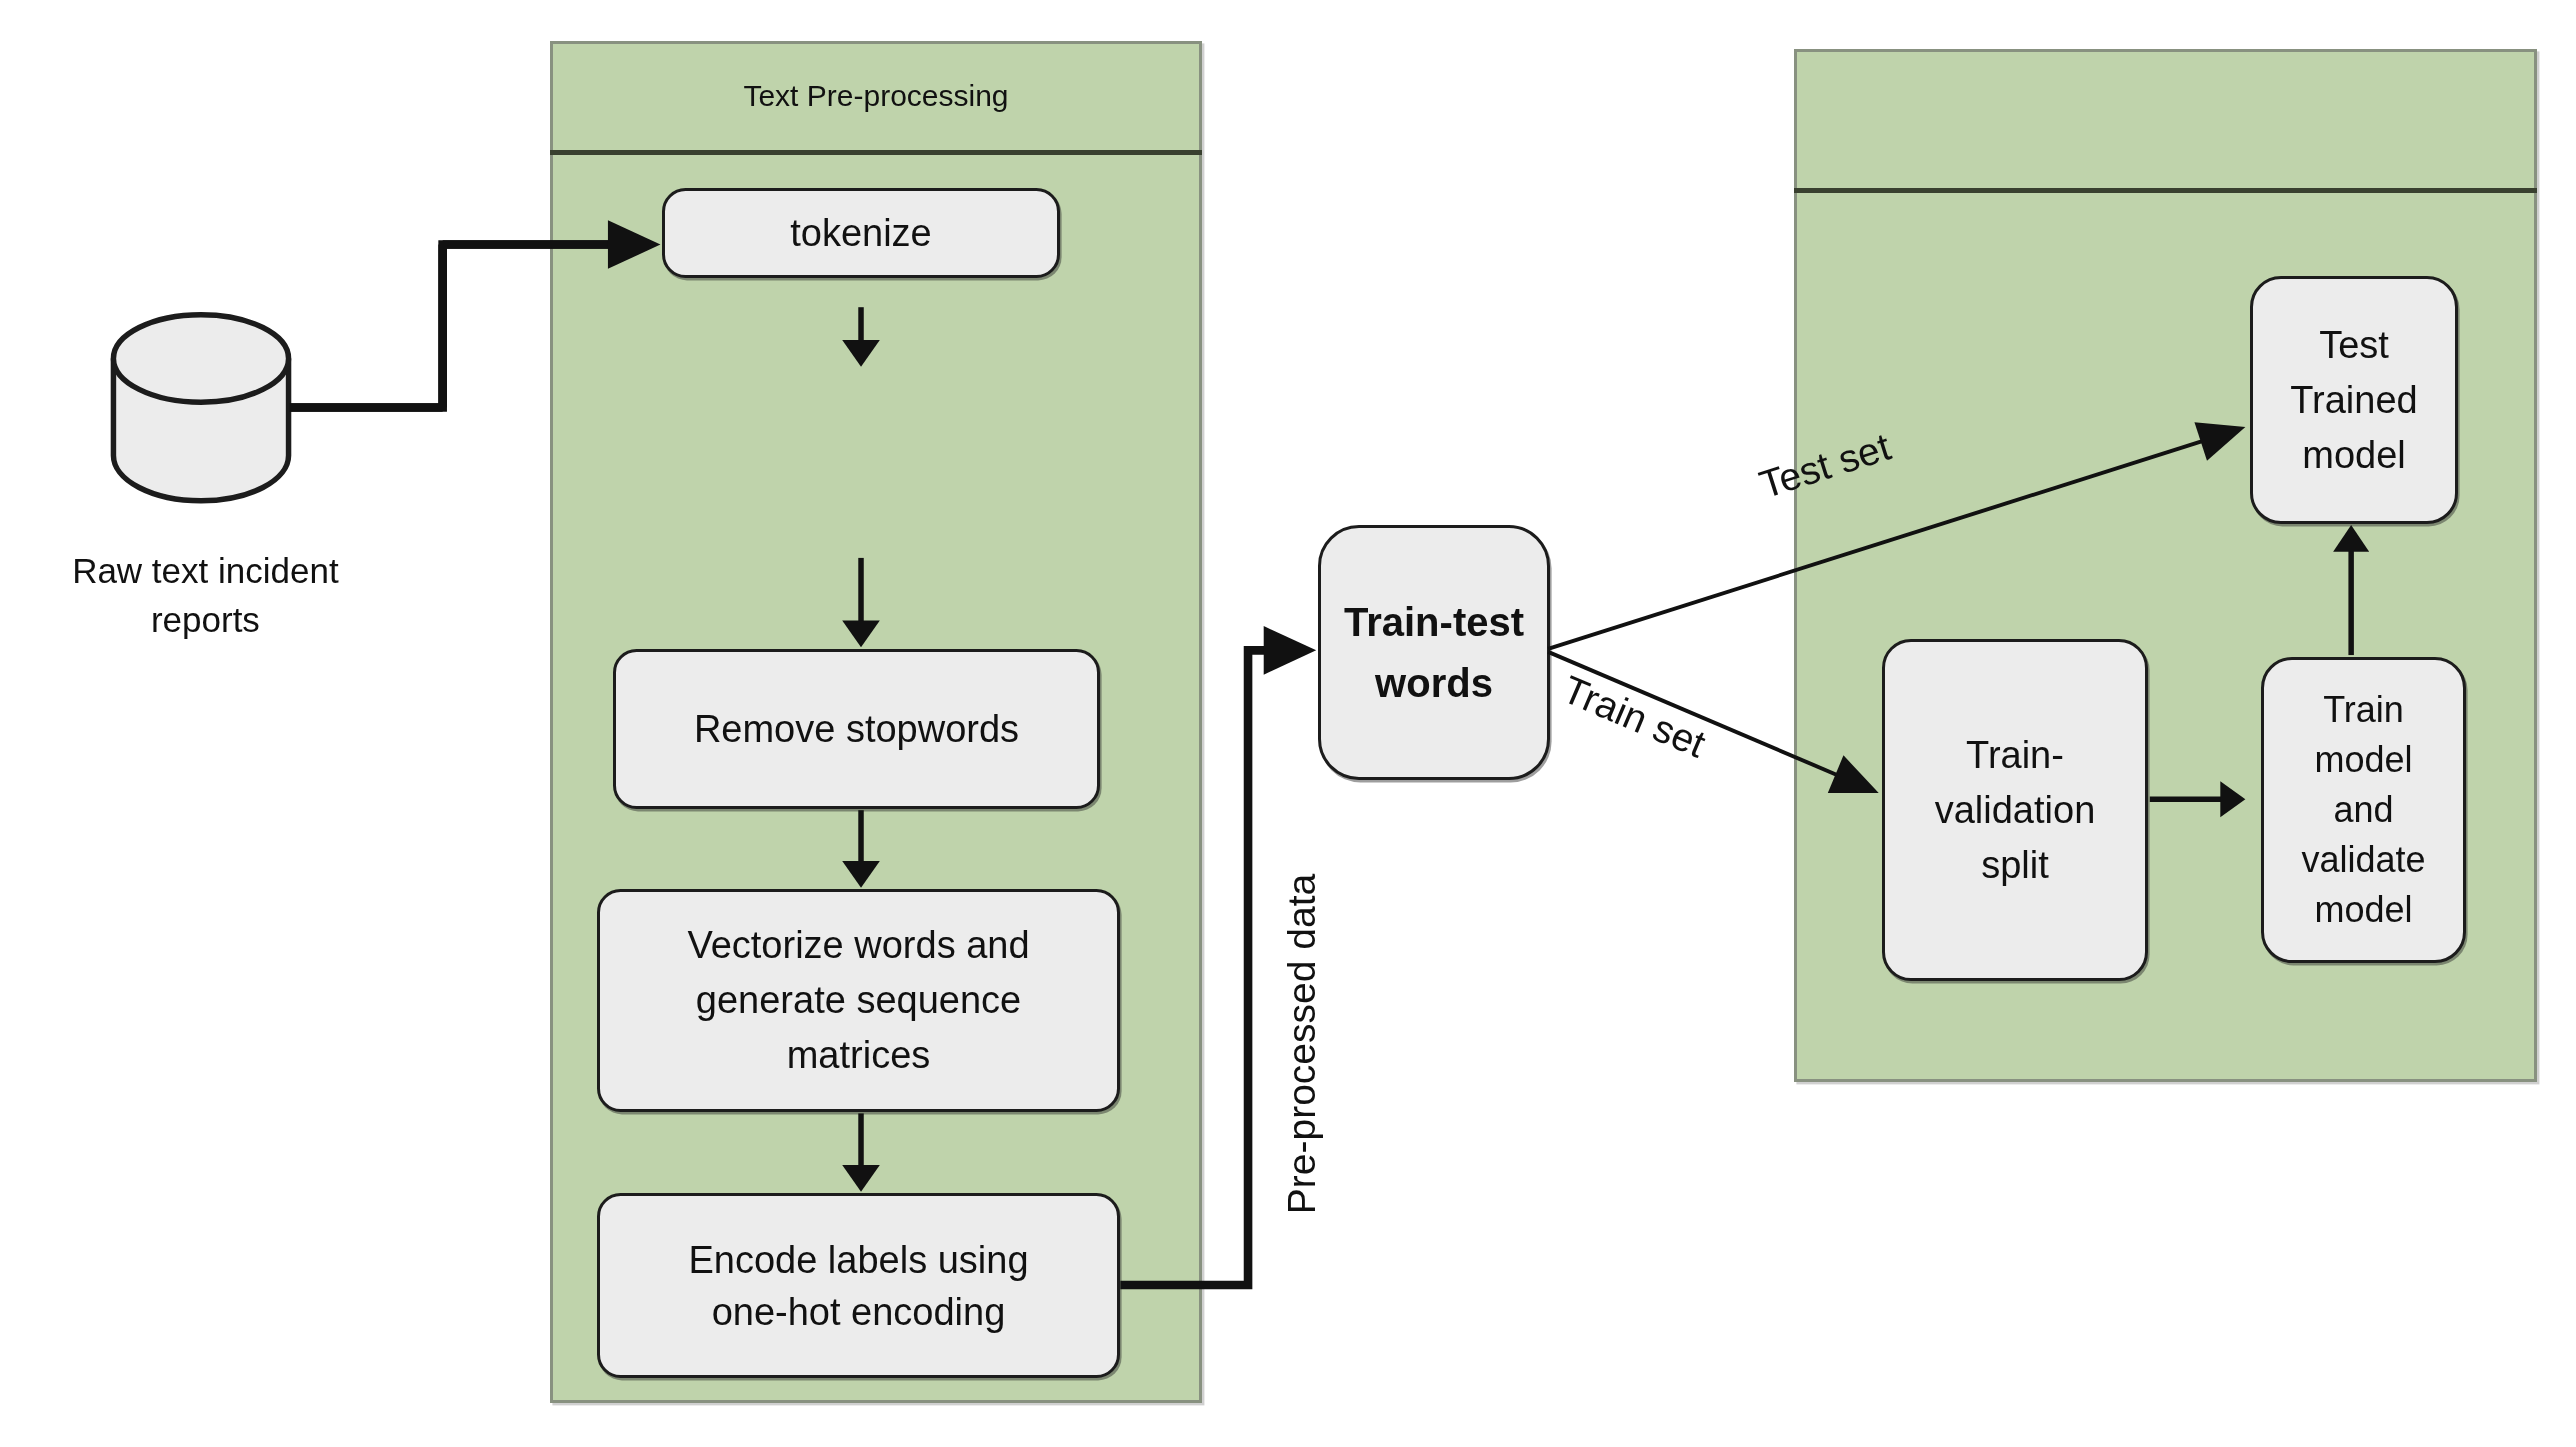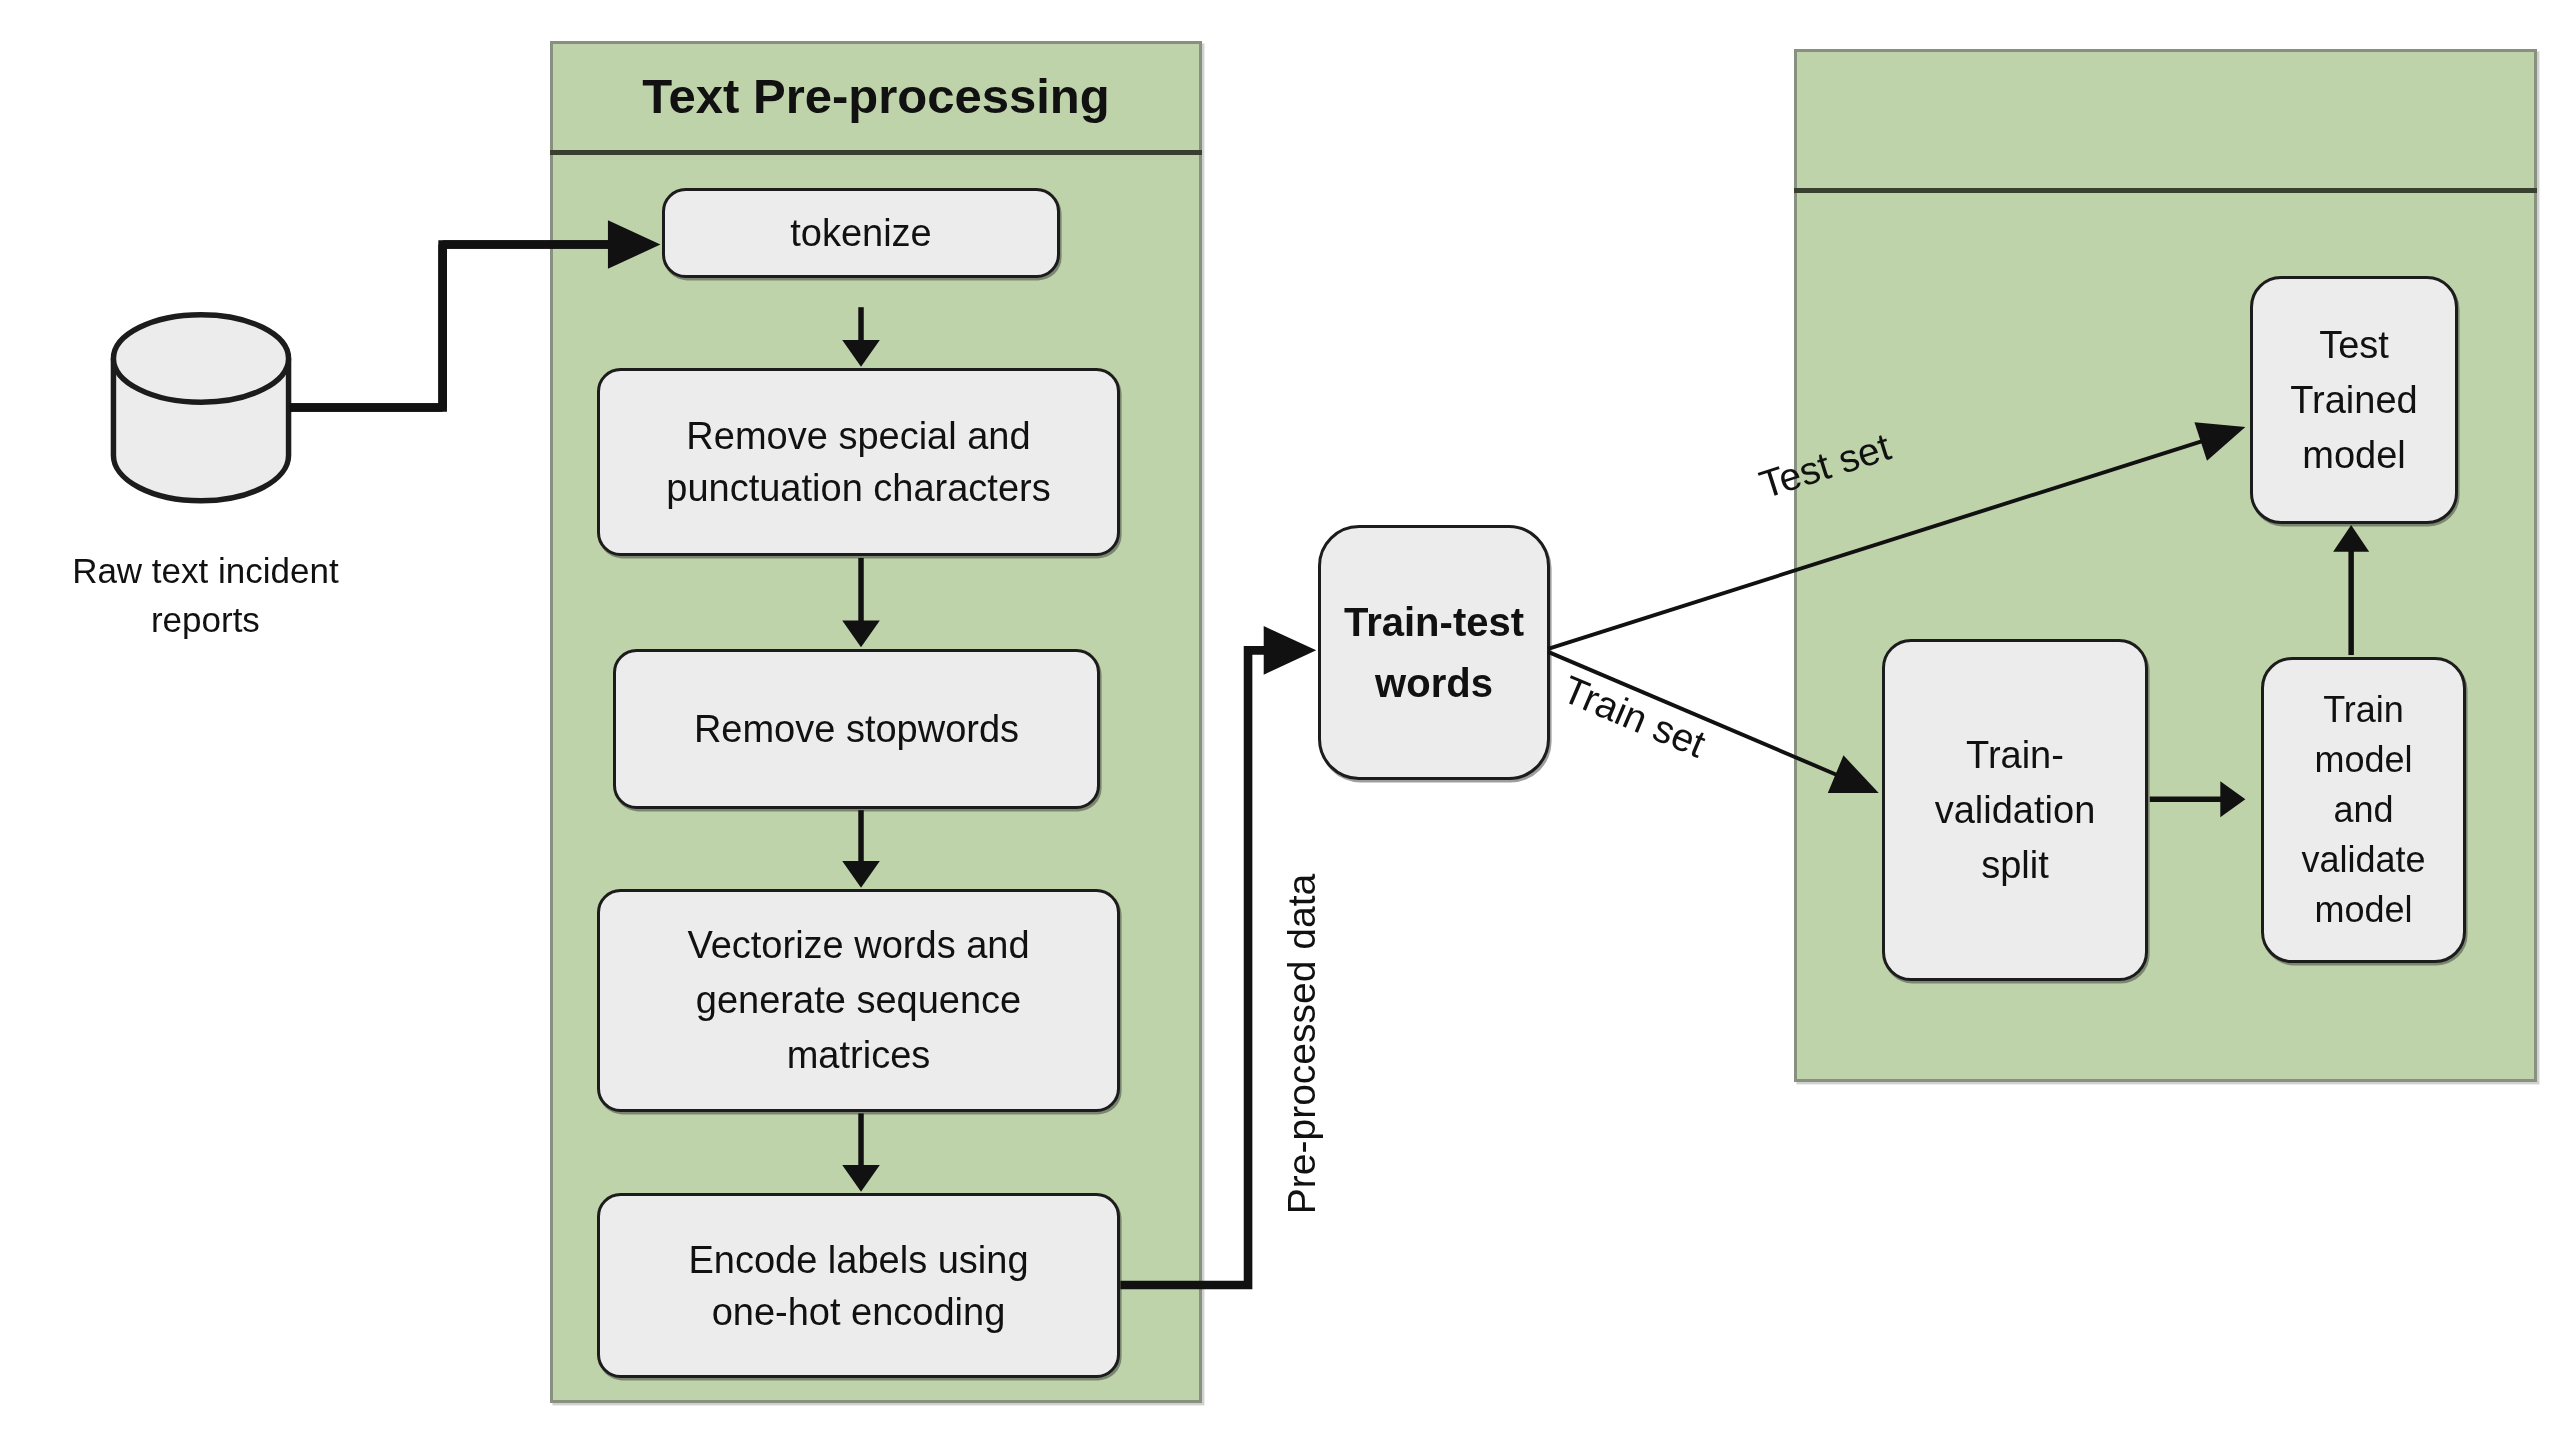--- a/index.html
+++ b/index.html
@@ -23,22 +23,22 @@
   .panel{
     position:absolute;
     background:var(--panel-green);
     border:3.9px solid var(--panel-border);
     box-sizing:border-box;
     box-shadow:2.4px 2.4px 0 rgba(120,120,120,.35);
   }
   .panel-title{
     position:absolute;
     text-align:center;
-    font-weight:bold;
-    font-size:49px;
+    font-weight:normal;
+    font-size:30px;
     line-height:60px;
     white-space:pre-line;
     z-index:3;
   }
   .sep{
     position:absolute;
     height:4.7px;
     background:var(--sep-color);
     z-index:3;
   }
@@ -94,22 +94,20 @@
   </svg>
   <div class="free-label" style="left:9.4px;top:530px;width:392px;margin-top:16px;">Raw text incident
 reports</div>
 
   <div class="panel" style="left:550px;top:41px;width:652px;height:1362px;"></div>
   <div class="panel-title" style="left:550px;top:66px;width:652px;">Text Pre-processing</div>
   <div class="sep" style="left:550px;top:150px;width:652px;"></div>
 
   <div class="node" style="left:662px;top:188px;width:398px;height:90px;">tokenize</div>
 
-  <div class="node" style="left:597px;top:368px;width:523px;height:188px;">Remove special and
-punctuation characters</div>
 
   <div class="node" style="left:613px;top:649px;width:487px;height:160px;">Remove stopwords</div>
 
   <div class="node" style="left:597px;top:889px;width:523px;height:223px;line-height:55px;">Vectorize words and
 generate sequence
 matrices</div>
 
   <div class="node" style="left:597px;top:1193px;width:523px;height:185px;">Encode labels  using
 one-hot encoding</div>
 

